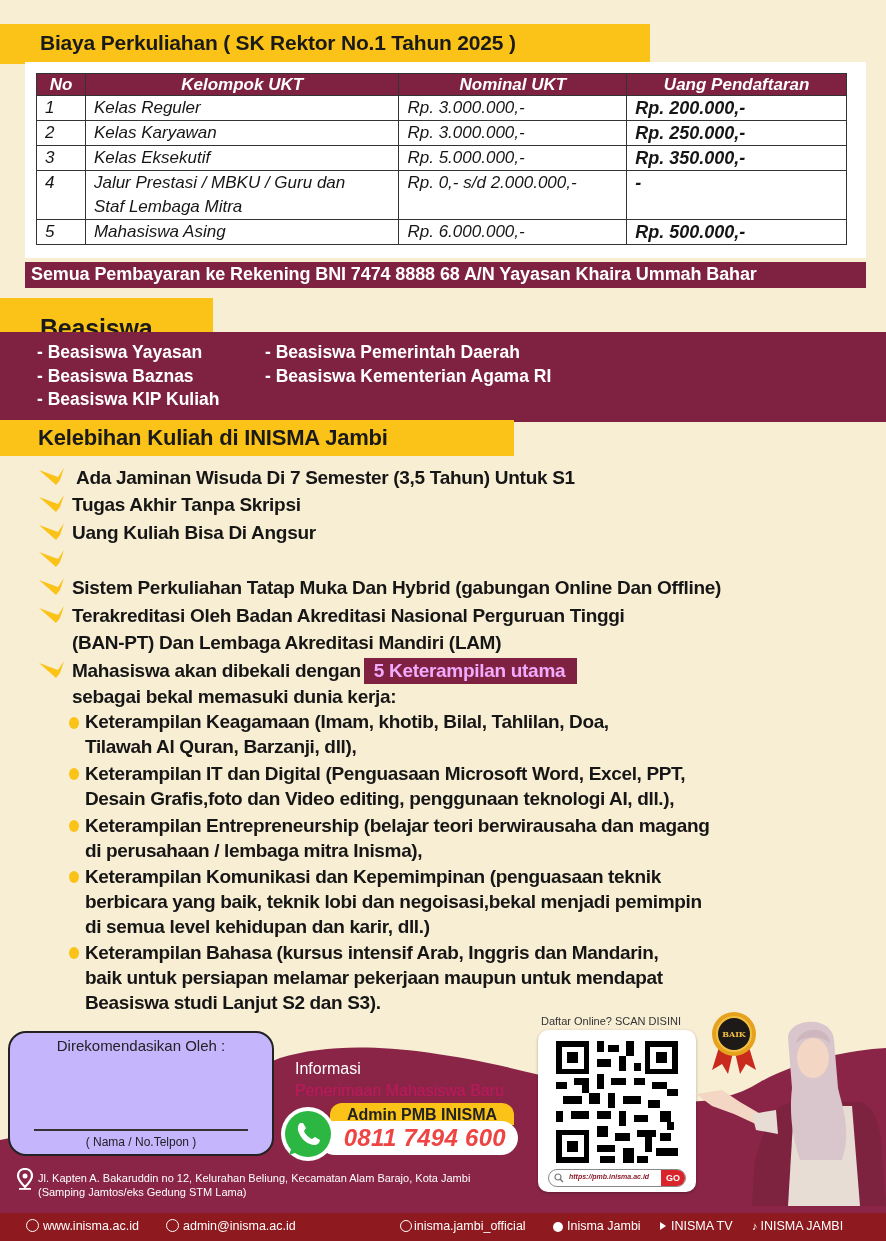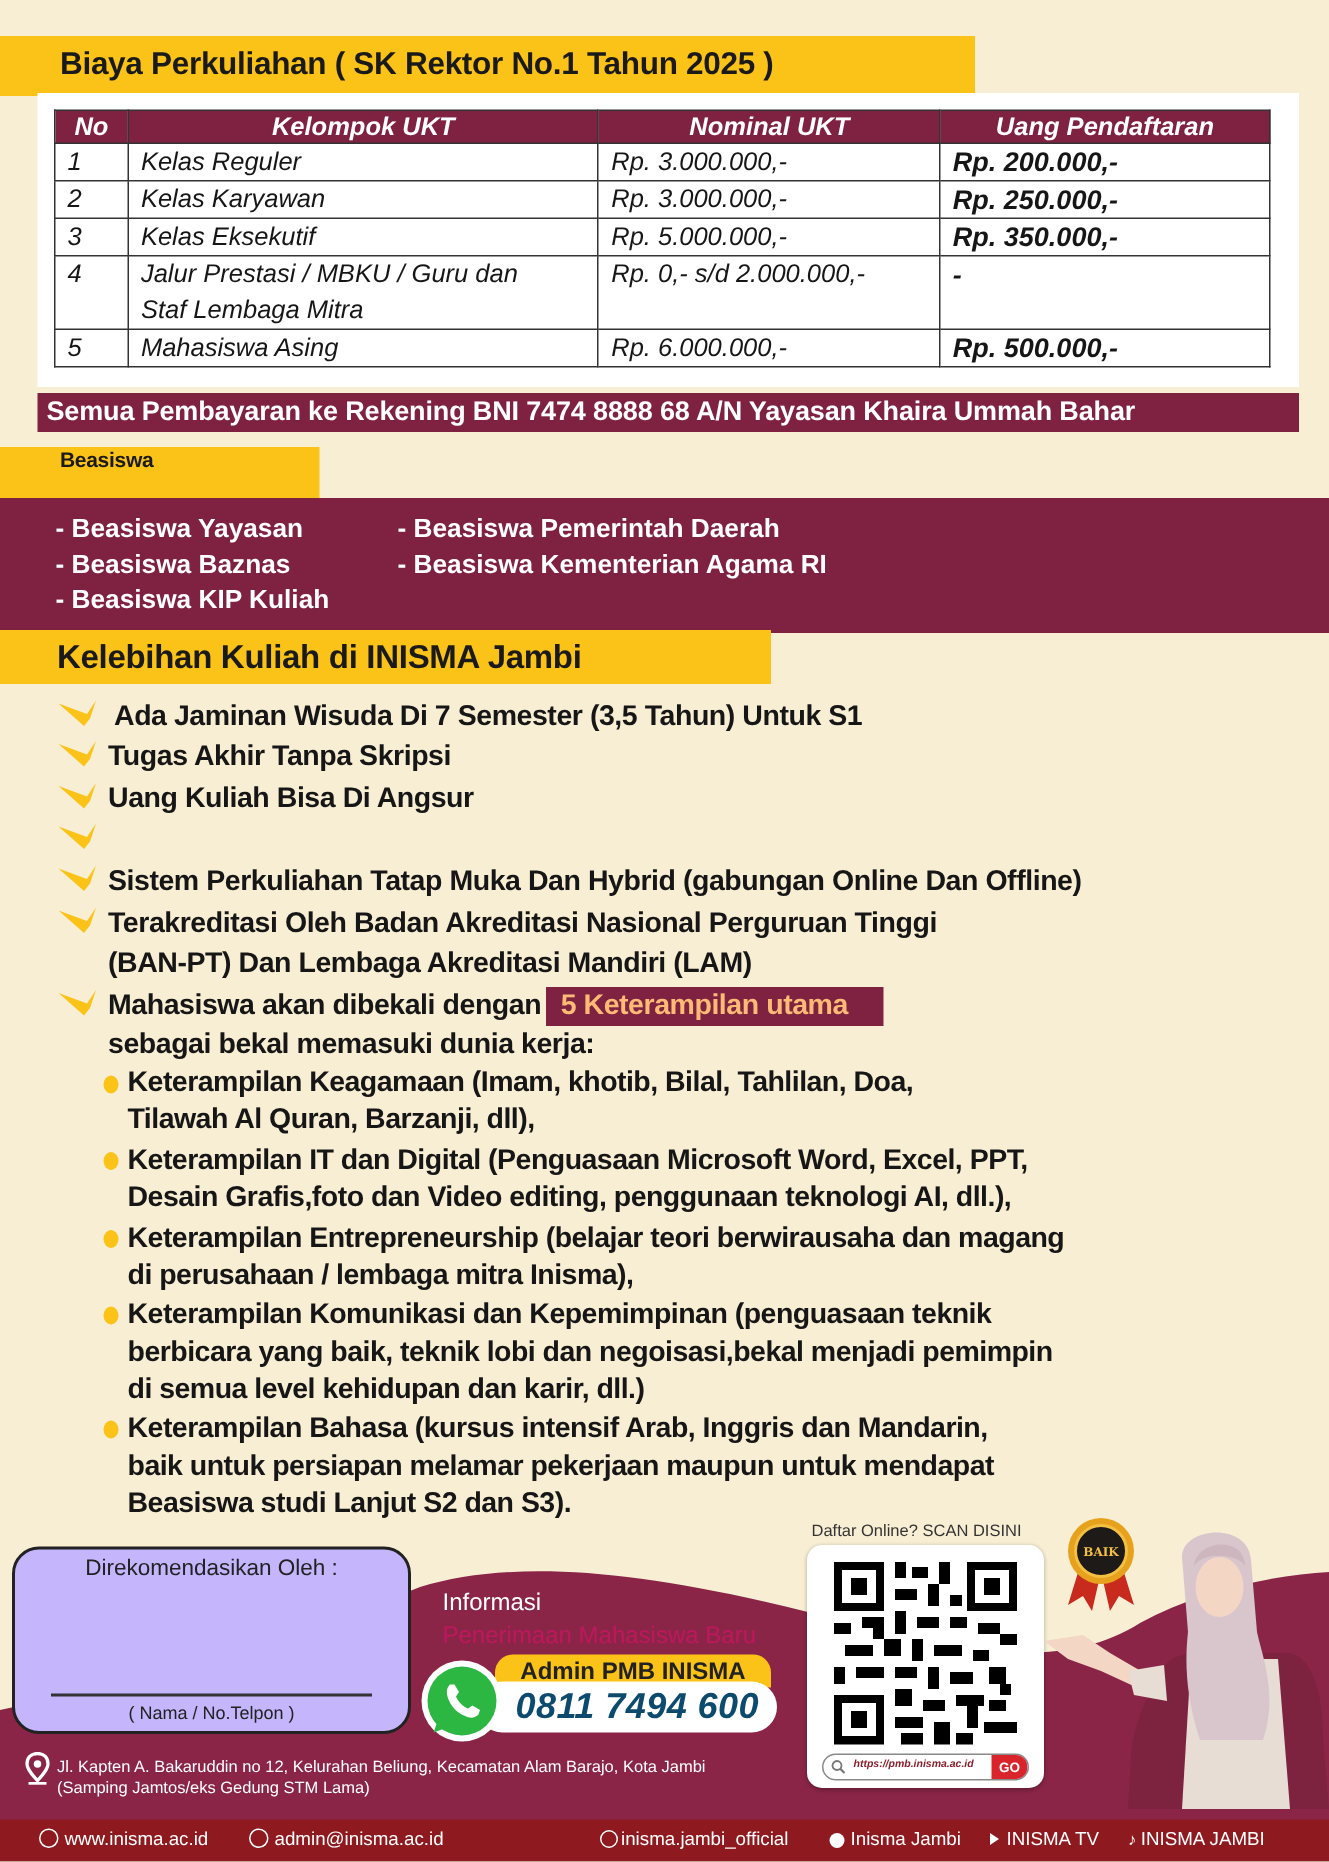--- a/index.html
+++ b/index.html
@@ -13,43 +13,43 @@
   #title-fees{left:0;top:24px;width:650px;height:40px;}
   #title-fees span{position:absolute;left:40px;top:7px;font-size:21px}
   #table-card{left:25px;top:62px;width:841px;height:196px;background:#fff}
   table.fees{position:absolute;left:11px;top:11px;width:811px;border-collapse:collapse;font-style:italic;font-size:17px}
   table.fees th{background:#7f2242;color:#fff;font-weight:bold;height:22px;border:1px solid #333;font-size:17px;padding:0}
   table.fees td{border:1px solid #333;height:25px;padding:0 8px;vertical-align:top;line-height:24px;font-family:"Liberation Sans",sans-serif}
   table.fees td.bold{font-weight:bold;font-size:18px}
   #pay-bar{left:25px;top:262px;width:841px;height:26px}
   #pay-bar span{position:absolute;left:6px;top:2px;color:#fff;font-weight:bold;font-size:18px;letter-spacing:-0.1px;white-space:nowrap}
   #title-beasiswa{left:0;top:298px;width:213px;height:34px}
-  #title-beasiswa span{position:absolute;left:40px;top:0;font-size:14px}
+  #title-beasiswa span{position:absolute;left:40px;top:16px;font-size:25px}
   #beasiswa-band{left:0;top:332px;width:886px;height:90px}
   .bs-item{position:absolute;color:#fff;font-weight:bold;font-size:17.5px;white-space:nowrap}
   #title-kelebihan{left:0;top:420px;width:514px;height:36px}
   #title-kelebihan span{position:absolute;left:38px;top:5px;font-size:22px}
   .adv{position:absolute;left:38px;font-weight:bold;font-size:19px;white-space:nowrap;letter-spacing:-0.3px;line-height:26px}
   .adv .chev{display:inline-block;width:32px;height:18px;vertical-align:-2px;margin-right:2px}
   .cont{position:absolute;left:72px;font-weight:bold;font-size:19px;white-space:nowrap;letter-spacing:-0.3px}
-  #highlight{display:inline-block;background:#7f2242;color:#fdba74;padding:0 24px 0 10px;margin-left:3px;height:26px;line-height:26px}
+  #highlight{display:inline-block;background:#7f2242;color:#f0abfc;padding:0 12px 0 10px;margin-left:3px;height:26px;line-height:26px}
   .skill{position:absolute;left:85px;font-weight:bold;font-size:19px;white-space:nowrap;letter-spacing:-0.35px;line-height:25px}
   .dot{position:absolute;left:69px;width:10px;height:12px;border-radius:50%;background:#fbc317}
   
   #wave{left:0;top:1020px;width:886px;height:221px}
   #rec-box{left:8px;top:1031px;width:266px;height:125px;background:#c4b5fd;border:2px solid #222;border-radius:18px}
   #rec-title{position:absolute;left:0;width:100%;top:4px;text-align:center;font-size:15px;color:#222}
   #rec-line{position:absolute;left:24px;right:24px;top:96px;height:2px;background:#333}
   #rec-sub{position:absolute;left:0;width:100%;top:102px;text-align:center;font-size:12px;color:#222}
   #info1{left:295px;top:1060px;color:#fff;font-size:16px}
   #info2{left:295px;top:1082px;color:#be185d;font-size:16px}
   #admin-pill{left:330px;top:1103px;width:184px;height:22px;background:#fbc317;border-radius:12px 12px 0 0}
   #admin-pill span{position:absolute;left:0;width:100%;text-align:center;top:3px;font-size:16px;font-weight:bold;color:#222}
   #phone-pill{left:318px;top:1121px;width:200px;height:34px;background:#fff;border-radius:17px}
-  #phone-pill span{position:absolute;right:12px;top:3px;font-size:24px;font-weight:bold;font-style:italic;color:#0c4a6e;letter-spacing:0.3px}
+  #phone-pill span{position:absolute;right:12px;top:3px;font-size:24px;font-weight:bold;font-style:italic;color:#ef4444;letter-spacing:0.3px}
   #wa-icon{left:280px;top:1106px;width:56px;height:56px}
   #addr-icon{left:16px;top:1168px;width:18px;height:22px}
   #addr1{left:38px;top:1172px;font-size:11px;color:#fff;white-space:nowrap}
   #addr2{left:38px;top:1186px;font-size:11px;color:#fff;white-space:nowrap}
   #scan-label{left:541px;top:1015px;font-size:11px;color:#333}
   #qr-card{left:538px;top:1030px;width:158px;height:162px;background:#fff;border-radius:10px;box-shadow:0 1px 3px rgba(0,0,0,.3)}
   #qr{position:absolute;left:13px;top:11px;width:132px;height:122px}
   #url-bar{position:absolute;left:10px;top:139px;width:138px;height:18px;border:1.5px solid #888;border-radius:9px;background:#fff;overflow:hidden}
   #url-text{position:absolute;left:20px;top:3px;font-size:7px;color:#8a1e2a;font-style:italic;font-weight:bold}
   #go-btn{position:absolute;right:0;top:0;width:24px;height:100%;background:#d9242b;color:#fff;font-size:9px;font-weight:bold;text-align:center;line-height:16px}

